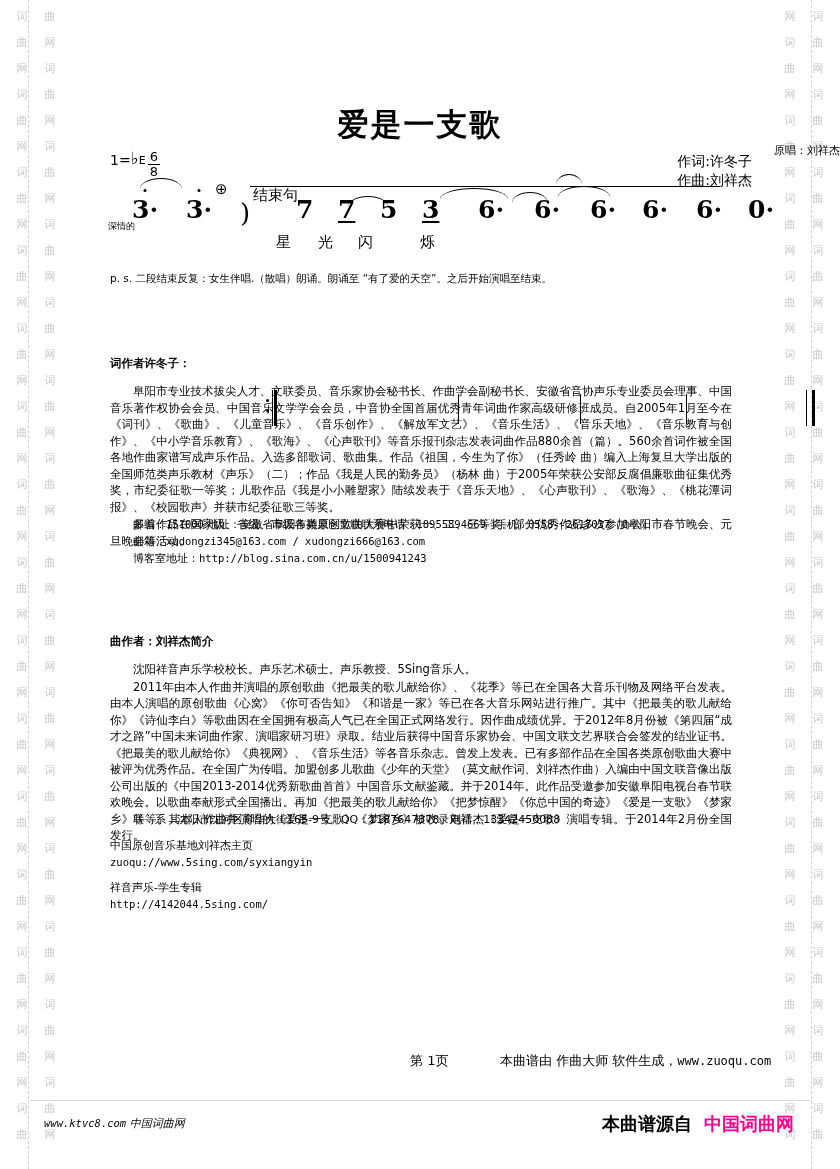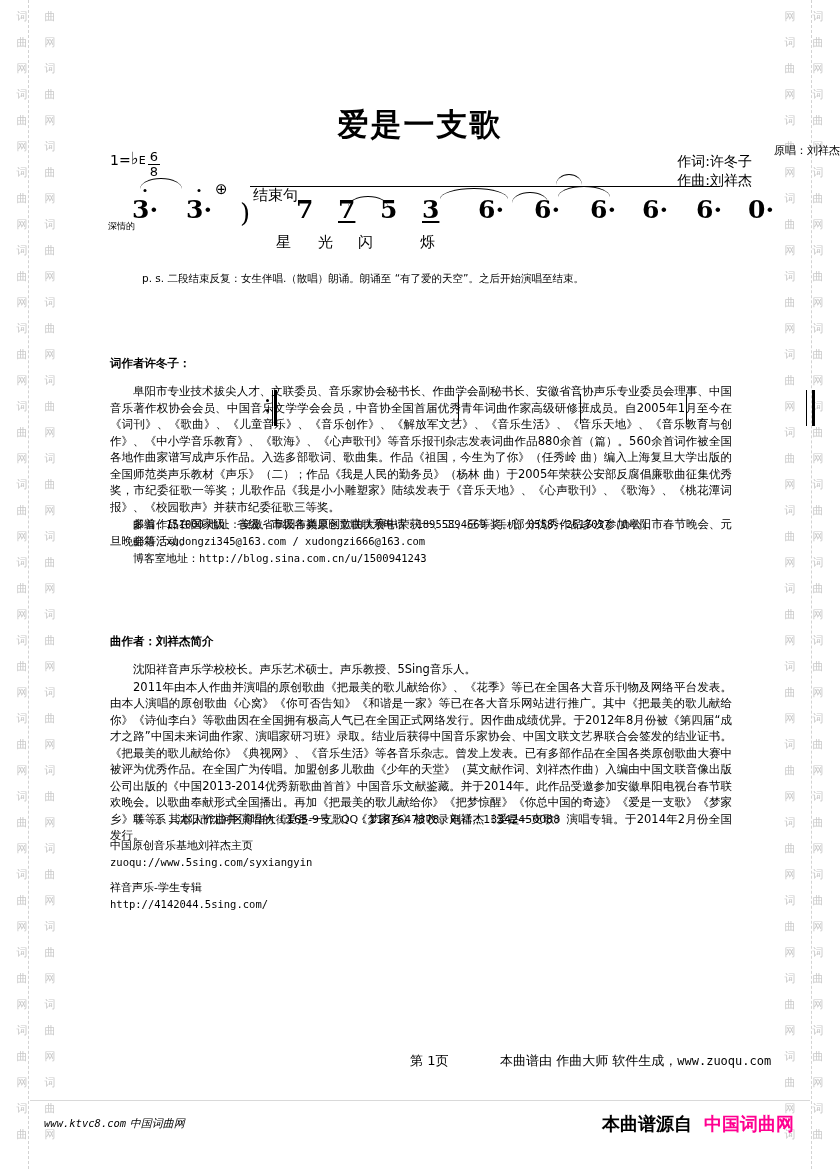--- a/index.html
+++ b/index.html
@@ -204,21 +204,20 @@
     font-size: 15px;
     color: #000;
   }
 
   .ps {
     position: absolute;
     left: 110px; top: 272px;
     font-size: 10.5px;
     color: #000;
     white-space: nowrap;
-    margin-left: 32px;
   }
 
   
   .block {
     position: absolute;
     left: 110px;
     width: 622px;
     color: #000;
   }
   .block h4 {

